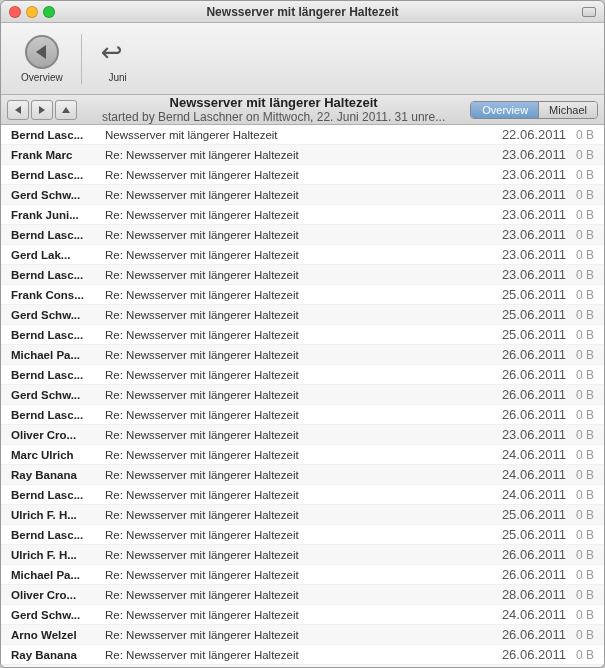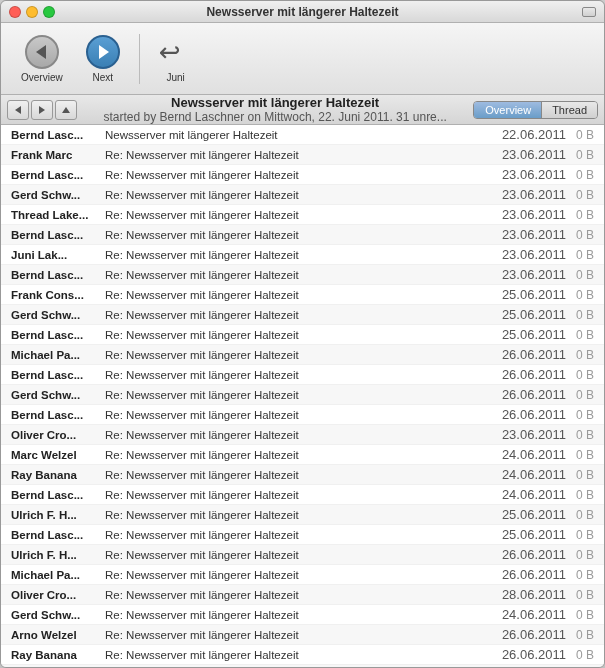--- a/index.html
+++ b/index.html
@@ -302,28 +302,20 @@
   <div class="toolbar">
     <div class="toolbar-btn">
       <div class="toolbar-icon">
         <div class="nav-circle left">
           <div class="arrow-left"></div>
         </div>
       </div>
       <span class="toolbar-label">Overview</span>
     </div>
 
-    <div class="toolbar-btn">
-      <div class="toolbar-icon">
-        <div class="nav-circle right">
-          <div class="arrow-right"></div>
-        </div>
-      </div>
-      <span class="toolbar-label">Next</span>
-    </div>
 
 
     <div class="toolbar-separator"></div>
 
     <div class="toolbar-btn">
       <div class="toolbar-icon">
         <div class="reply-icon-wrap">
           <span class="reply-arrow">↩</span>
         </div>
       </div>
@@ -342,21 +334,21 @@
       <div class="sub-arrow-up"></div>
     </div>
 
     <div class="thread-header">
       <div class="thread-title">Newsserver mit längerer Haltezeit</div>
       <div class="thread-subtitle">started by Bernd Laschner on Mittwoch, 22. Juni 2011. 31 unre...</div>
     </div>
 
     <div class="view-toggle">
       <div class="view-btn active">Overview</div>
-      <div class="view-btn">Thread</div>
+      <div class="view-btn">Michael</div>
     </div>
   </div>
 
   <div class="message-list">
 
   <div class="message-row">
         <span class="msg-sender">Bernd Lasc...</span>
         <span class="msg-subject">Newsserver mit längerer Haltezeit</span>
         <span class="msg-date">22.06.2011</span>
         <span class="msg-size">0 B</span>
@@ -373,33 +365,33 @@
         <span class="msg-date">23.06.2011</span>
         <span class="msg-size">0 B</span>
       </div>
       <div class="message-row alt">
         <span class="msg-sender">Gerd Schw...</span>
         <span class="msg-subject">Re: Newsserver mit längerer Haltezeit</span>
         <span class="msg-date">23.06.2011</span>
         <span class="msg-size">0 B</span>
       </div>
       <div class="message-row">
-        <span class="msg-sender">Thread Lake...</span>
-        <span class="msg-subject">Re: Newsserver mit längerer Haltezeit</span>
-        <span class="msg-date">23.06.2011</span>
-        <span class="msg-size">0 B</span>
-      </div>
-      <div class="message-row alt">
-        <span class="msg-sender">Bernd Lasc...</span>
-        <span class="msg-subject">Re: Newsserver mit längerer Haltezeit</span>
-        <span class="msg-date">23.06.2011</span>
-        <span class="msg-size">0 B</span>
-      </div>
-      <div class="message-row">
-        <span class="msg-sender">Juni Lak...</span>
+        <span class="msg-sender">Frank Juni...</span>
+        <span class="msg-subject">Re: Newsserver mit längerer Haltezeit</span>
+        <span class="msg-date">23.06.2011</span>
+        <span class="msg-size">0 B</span>
+      </div>
+      <div class="message-row alt">
+        <span class="msg-sender">Bernd Lasc...</span>
+        <span class="msg-subject">Re: Newsserver mit längerer Haltezeit</span>
+        <span class="msg-date">23.06.2011</span>
+        <span class="msg-size">0 B</span>
+      </div>
+      <div class="message-row">
+        <span class="msg-sender">Gerd Lak...</span>
         <span class="msg-subject">Re: Newsserver mit längerer Haltezeit</span>
         <span class="msg-date">23.06.2011</span>
         <span class="msg-size">0 B</span>
       </div>
       <div class="message-row alt">
         <span class="msg-sender">Bernd Lasc...</span>
         <span class="msg-subject">Re: Newsserver mit längerer Haltezeit</span>
         <span class="msg-date">23.06.2011</span>
         <span class="msg-size">0 B</span>
       </div>
@@ -445,21 +437,21 @@
         <span class="msg-date">26.06.2011</span>
         <span class="msg-size">0 B</span>
       </div>
       <div class="message-row alt">
         <span class="msg-sender">Oliver Cro...</span>
         <span class="msg-subject">Re: Newsserver mit längerer Haltezeit</span>
         <span class="msg-date">23.06.2011</span>
         <span class="msg-size">0 B</span>
       </div>
       <div class="message-row">
-        <span class="msg-sender">Marc Welzel</span>
+        <span class="msg-sender">Marc Ulrich</span>
         <span class="msg-subject">Re: Newsserver mit längerer Haltezeit</span>
         <span class="msg-date">24.06.2011</span>
         <span class="msg-size">0 B</span>
       </div>
       <div class="message-row alt">
         <span class="msg-sender">Ray Banana</span>
         <span class="msg-subject">Re: Newsserver mit längerer Haltezeit</span>
         <span class="msg-date">24.06.2011</span>
         <span class="msg-size">0 B</span>
       </div>

